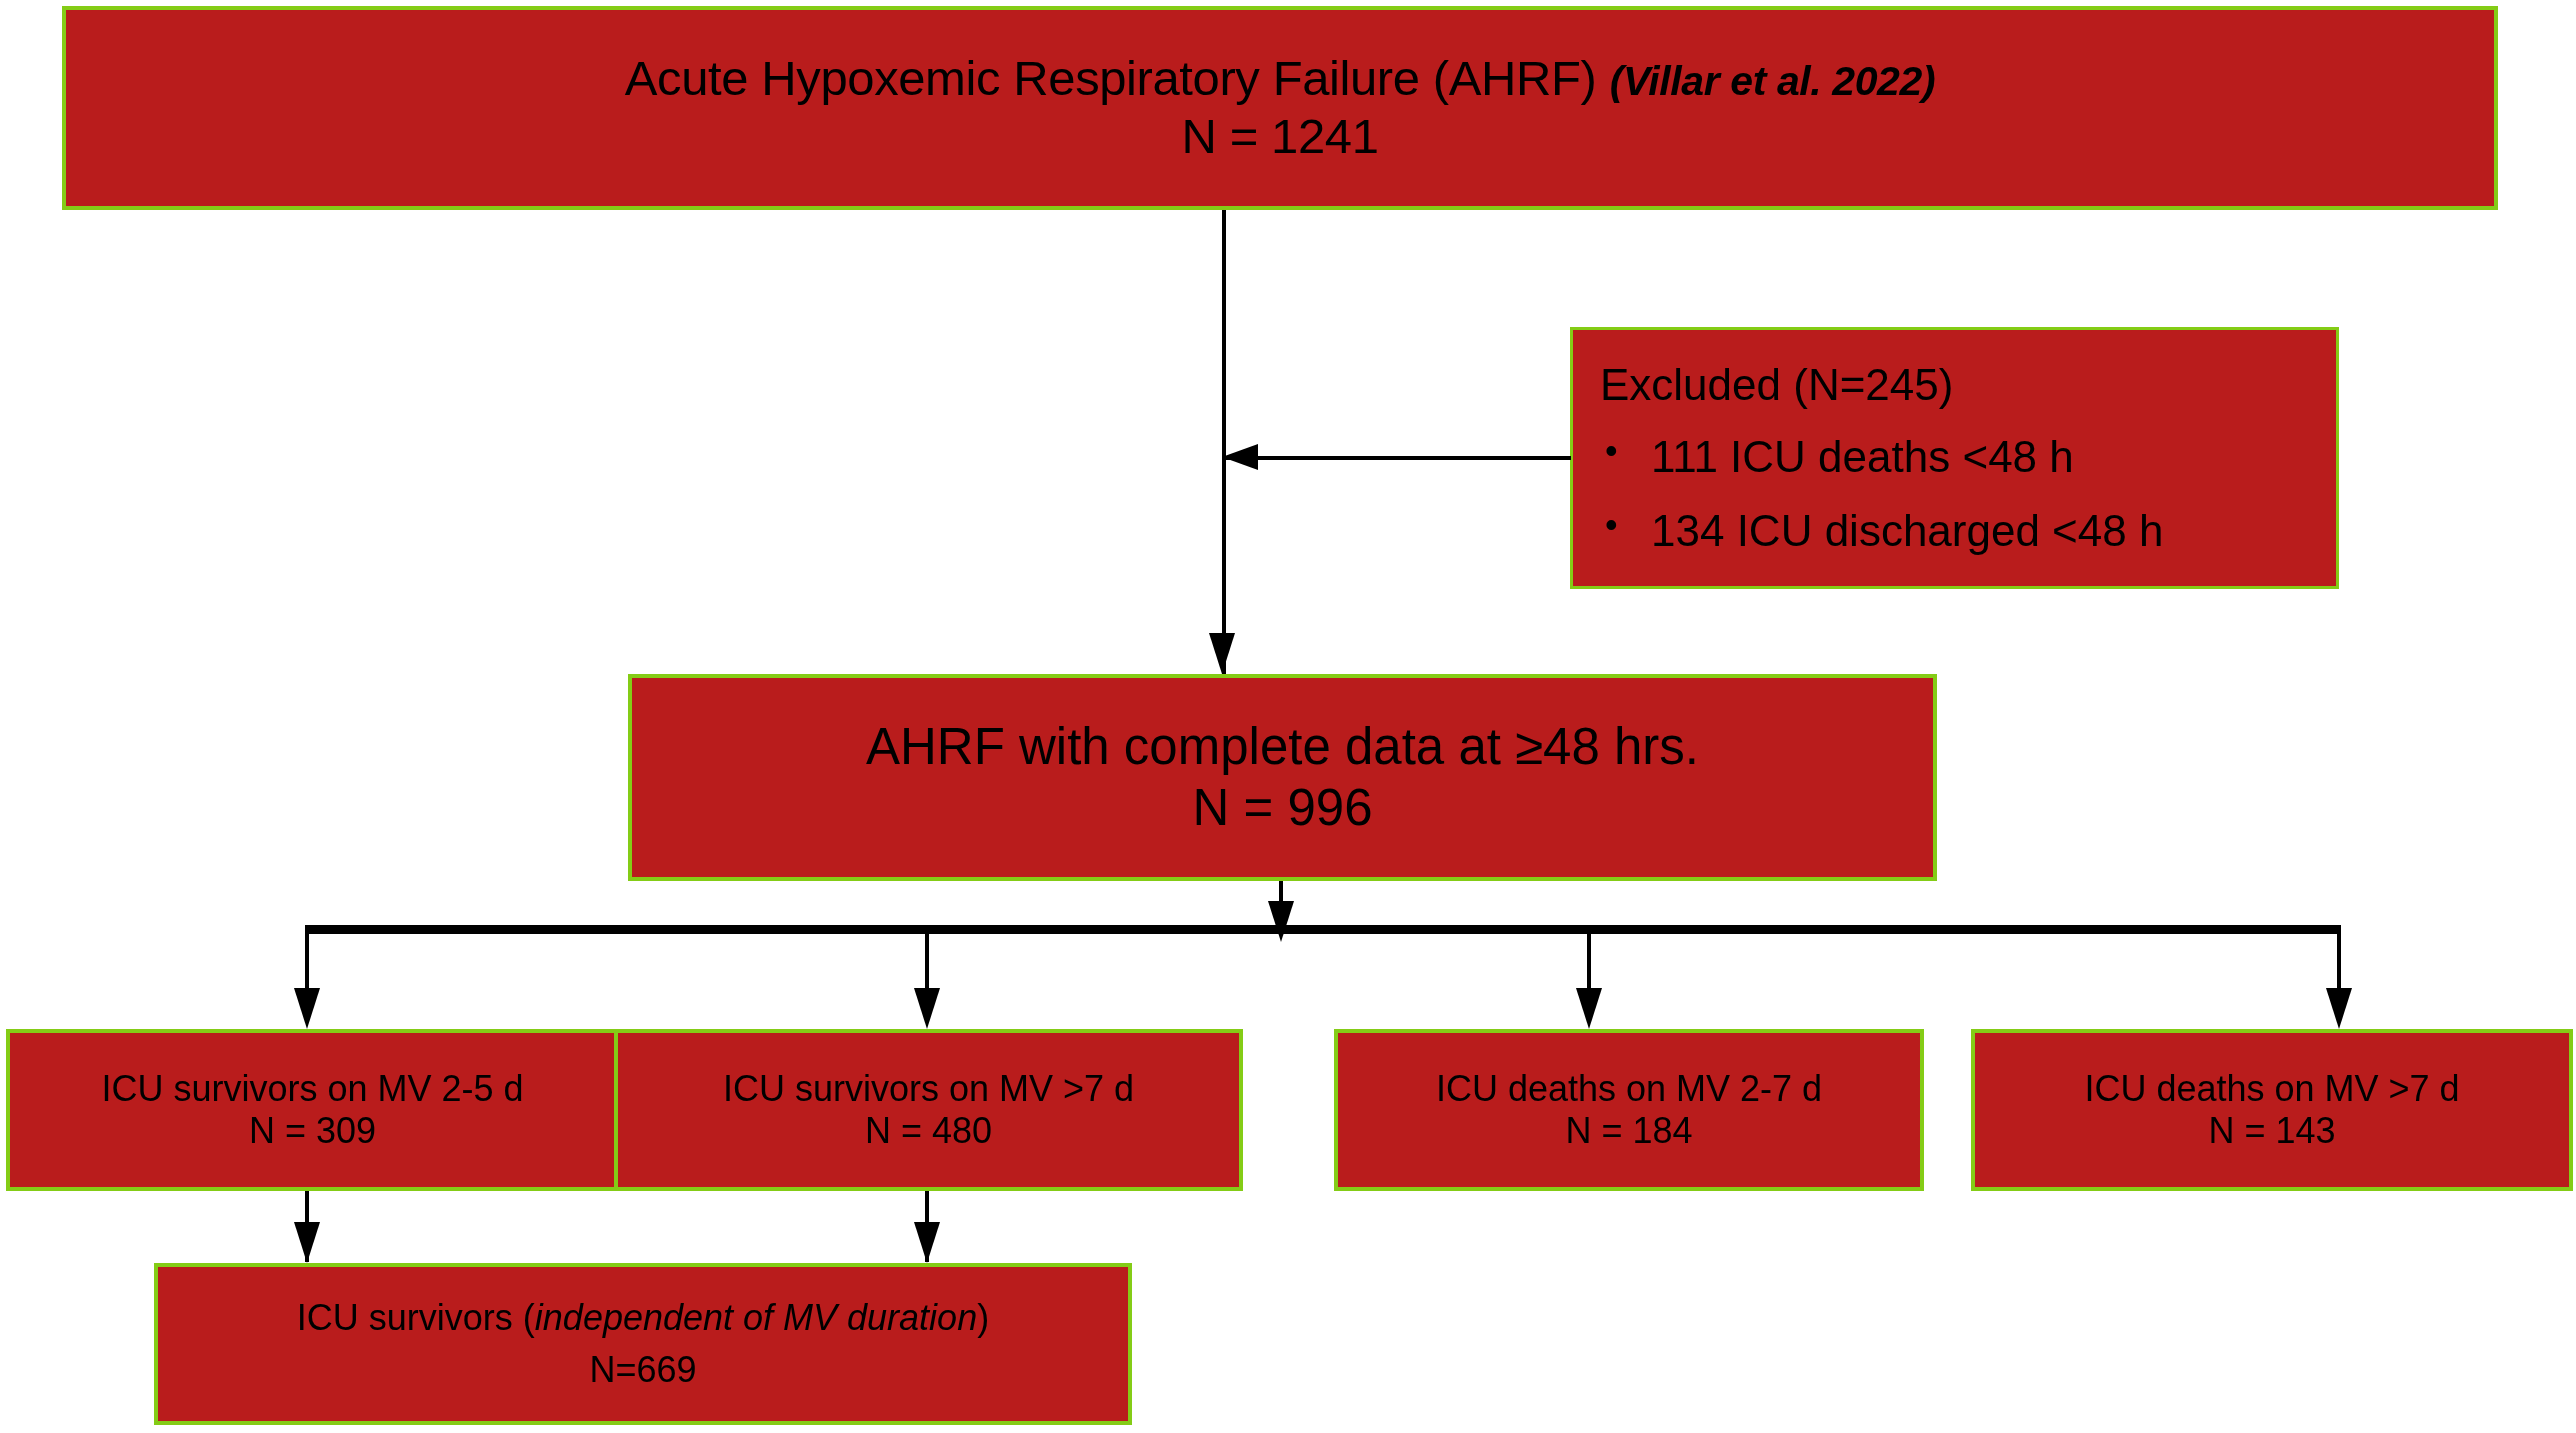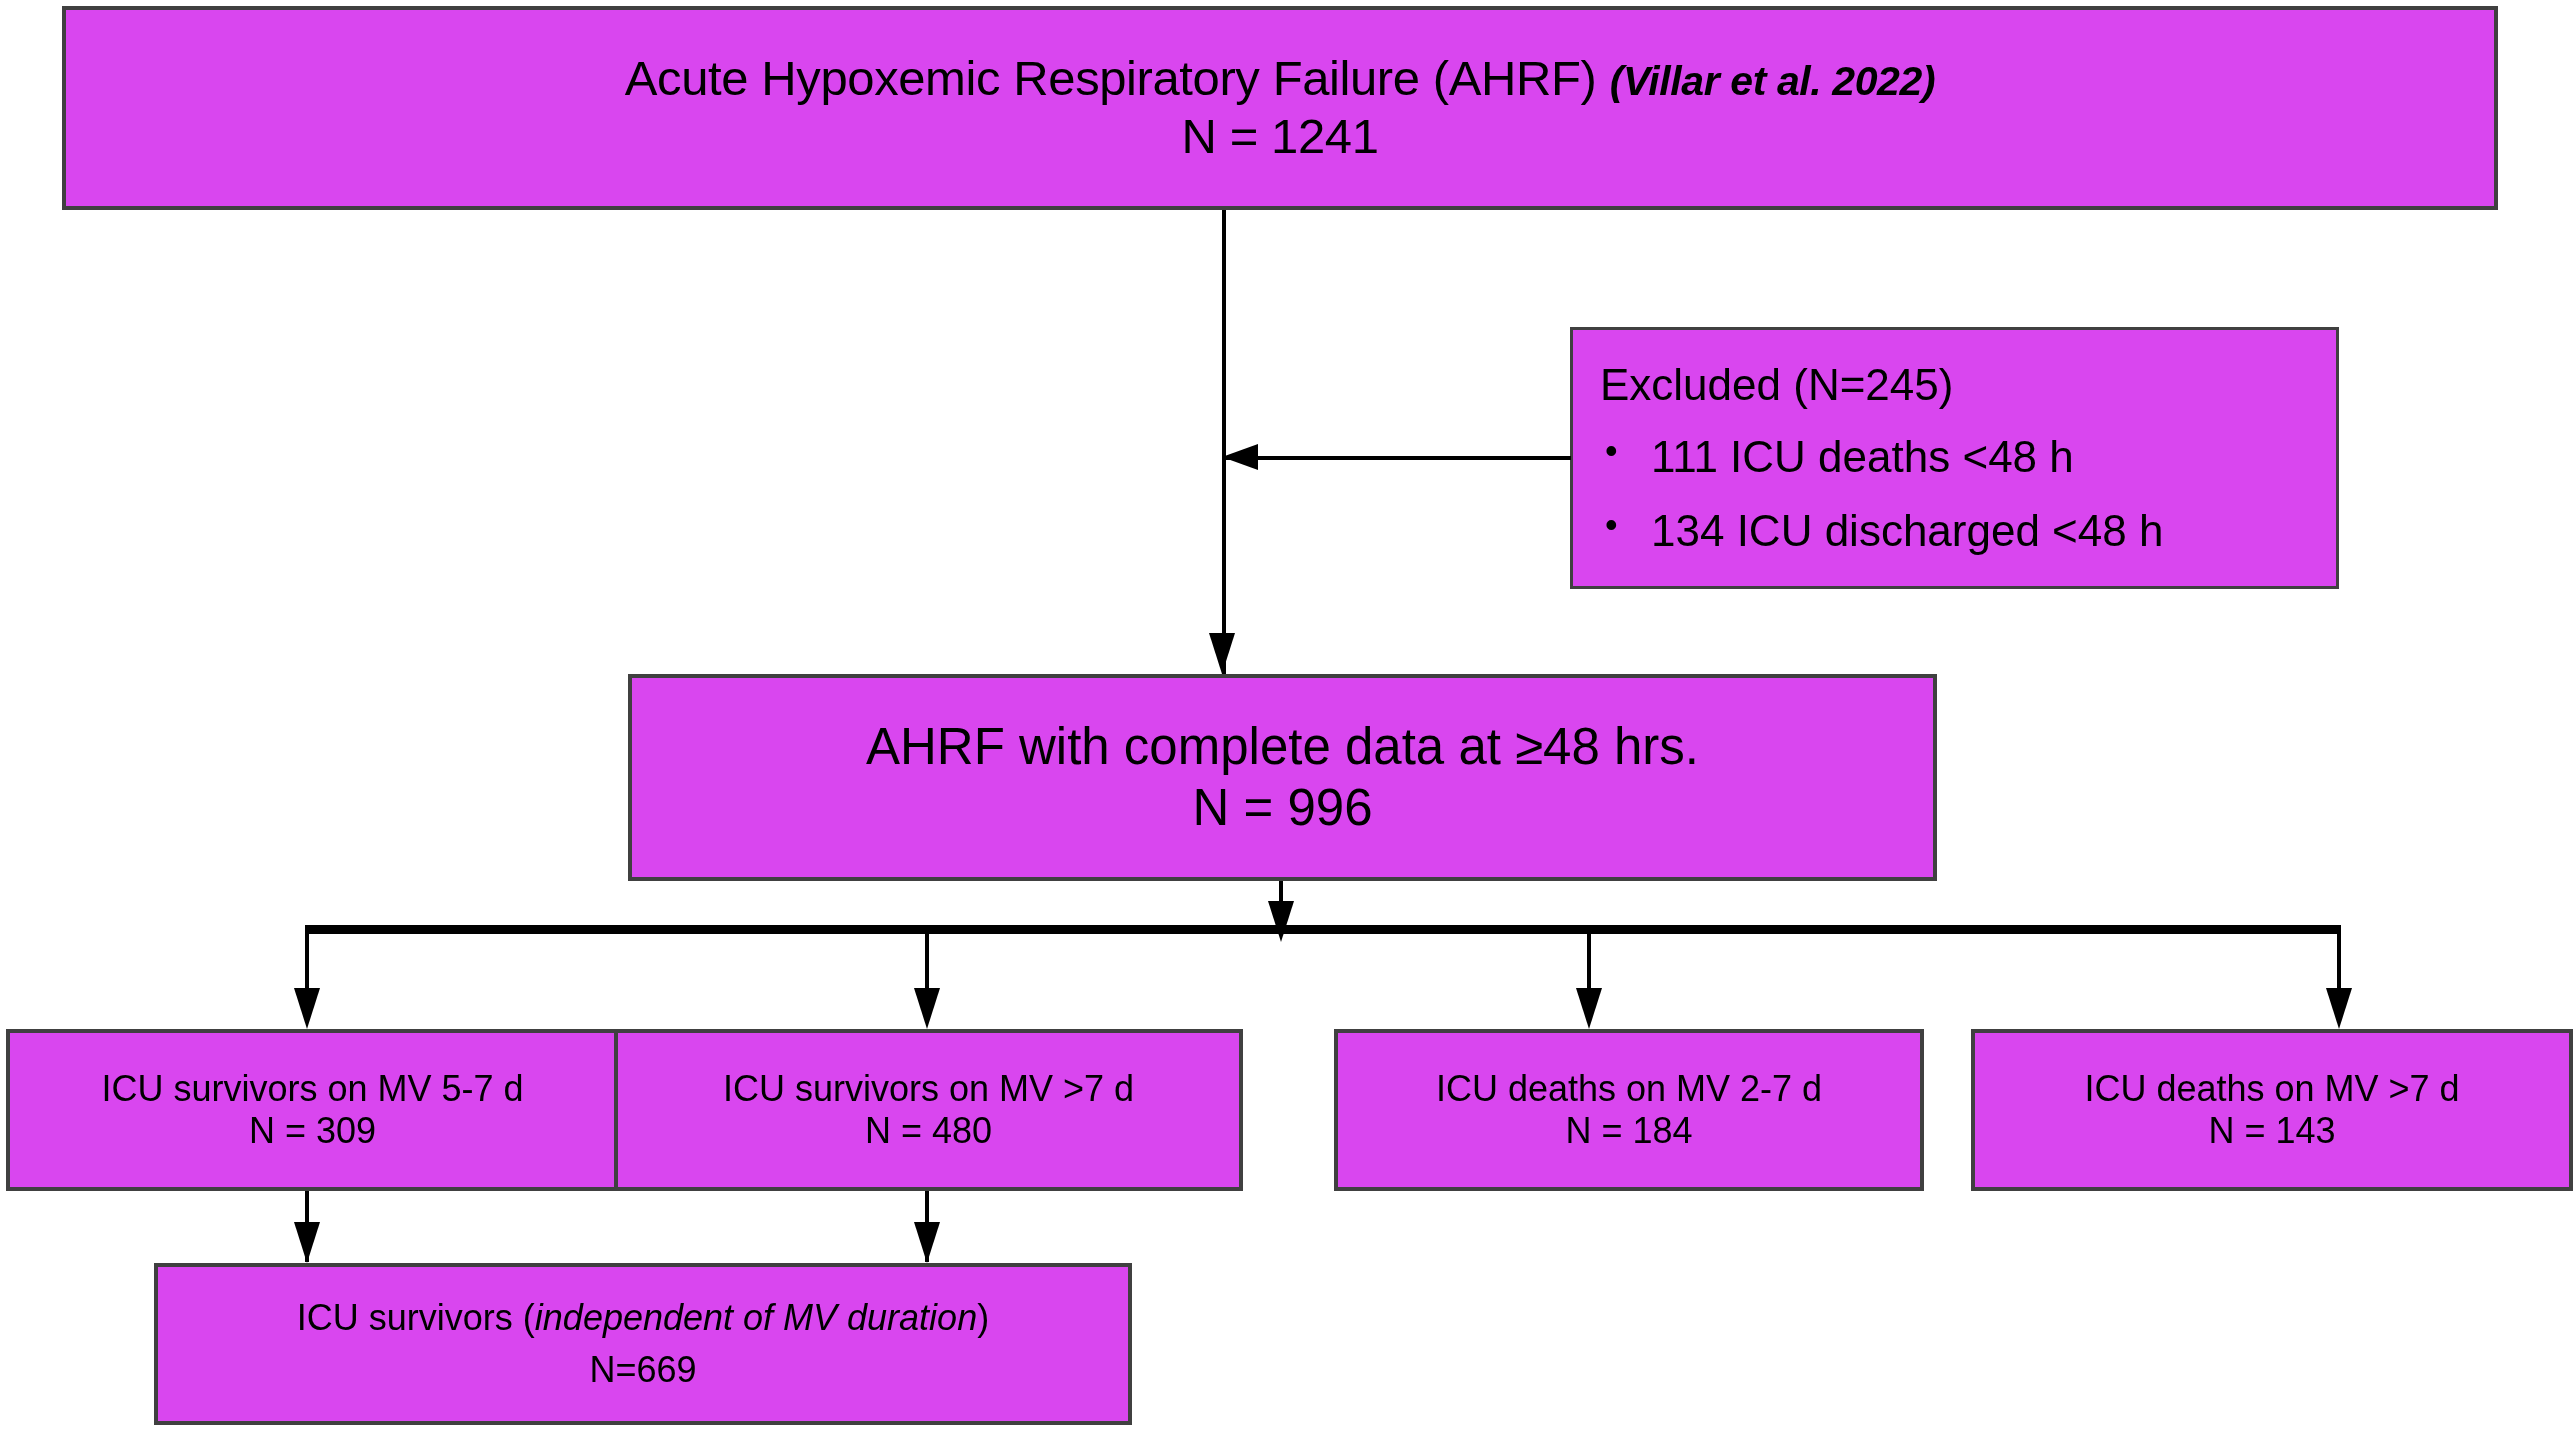--- a/index.html
+++ b/index.html
@@ -16,22 +16,22 @@
     position: relative;
     width: 2576px;
     height: 1434px;
     background: #ffffff;
     overflow: hidden;
   }
   
   .box {
     position: absolute;
     box-sizing: border-box;
-    background: #d946ef;
-    border: 4px solid #404040;
+    background: #b91c1c;
+    border: 4px solid #84cc16;
     display: flex;
     flex-direction: column;
     align-items: center;
     justify-content: center;
     text-align: center;
     line-height: 1.18;
   }
   .box.thin { border-width: 3.2px; }
   .box .line {
     display: block;
@@ -176,21 +176,21 @@
   <div class="vline" style="left:925px; top:925px; height:91px;"></div>
   <div class="arrowhead arrow-down" style="left:914px; top:988px;"></div>
 
   <div class="vline" style="left:1587px; top:925px; height:91px;"></div>
   <div class="arrowhead arrow-down" style="left:1576px; top:988px;"></div>
 
   <div class="vline" style="left:2337px; top:925px; height:91px;"></div>
   <div class="arrowhead arrow-down" style="left:2326px; top:988px;"></div>
 
   <div class="box leaf" id="box-surv-27">
-    <span class="line">ICU survivors on MV 5-7 d</span>
+    <span class="line">ICU survivors on MV 2-5 d</span>
     <span class="line">N = 309</span>
   </div>
 
   <div class="box leaf" id="box-surv-g7">
     <span class="line">ICU survivors on MV &gt;7 d</span>
     <span class="line">N = 480</span>
   </div>
 
   <div class="box leaf" id="box-death-27">
     <span class="line">ICU deaths on MV 2-7 d</span>

